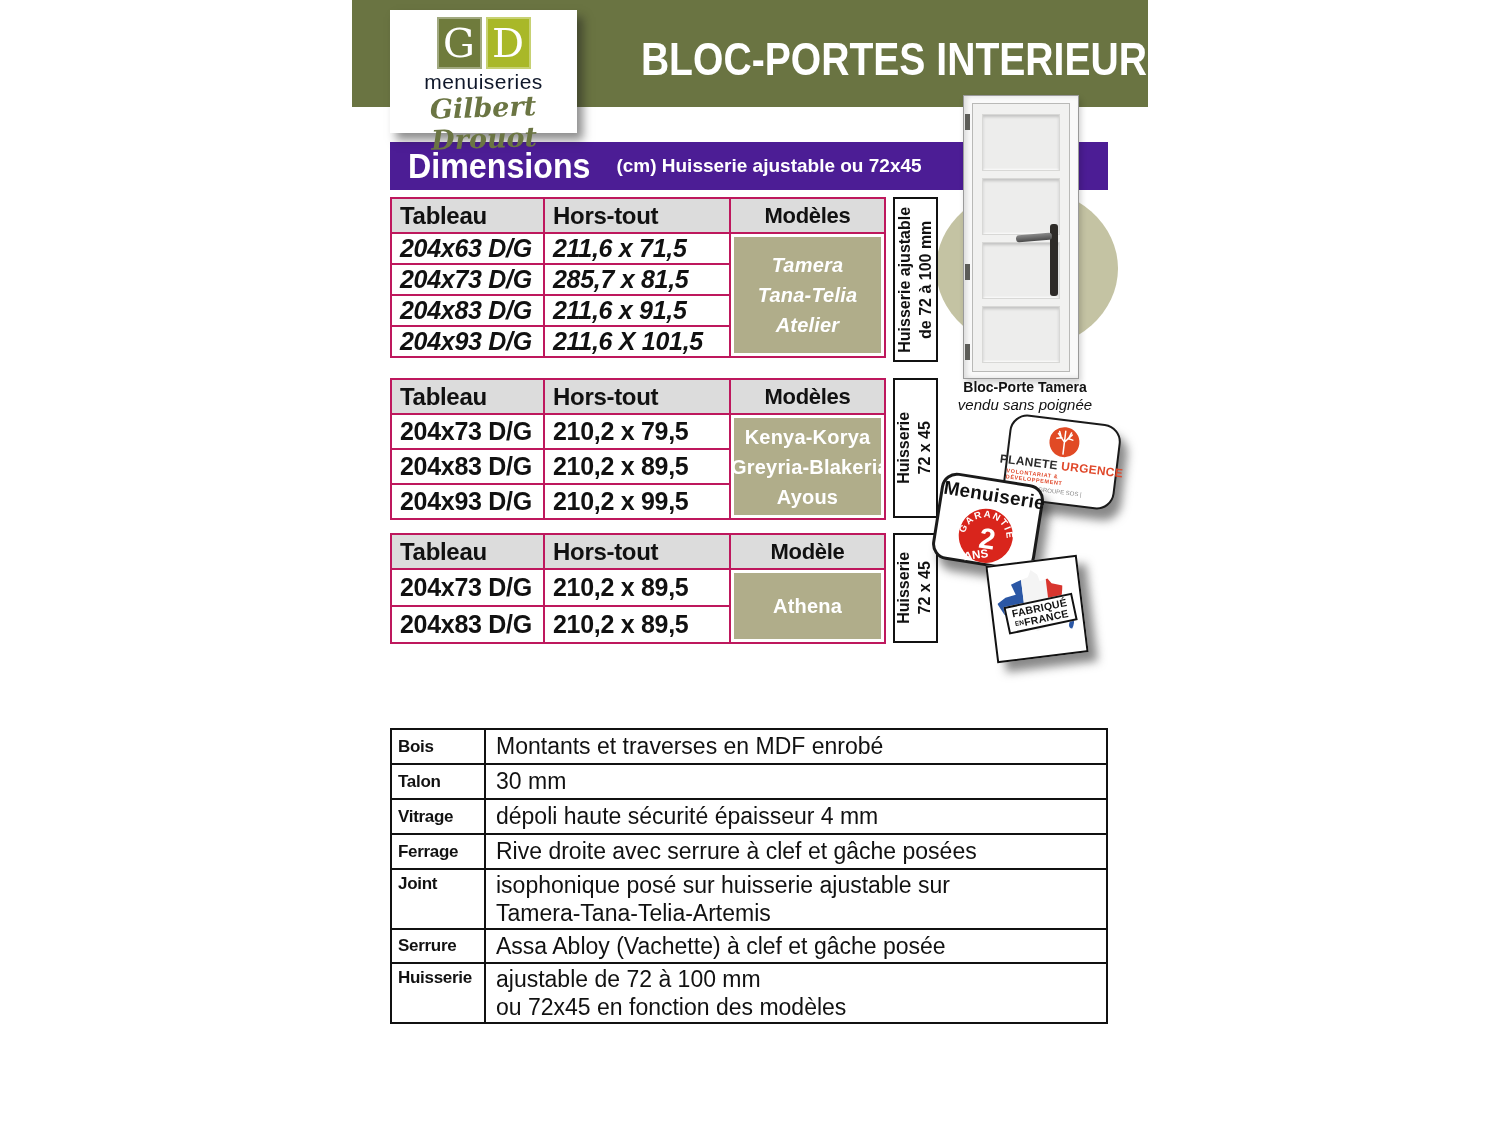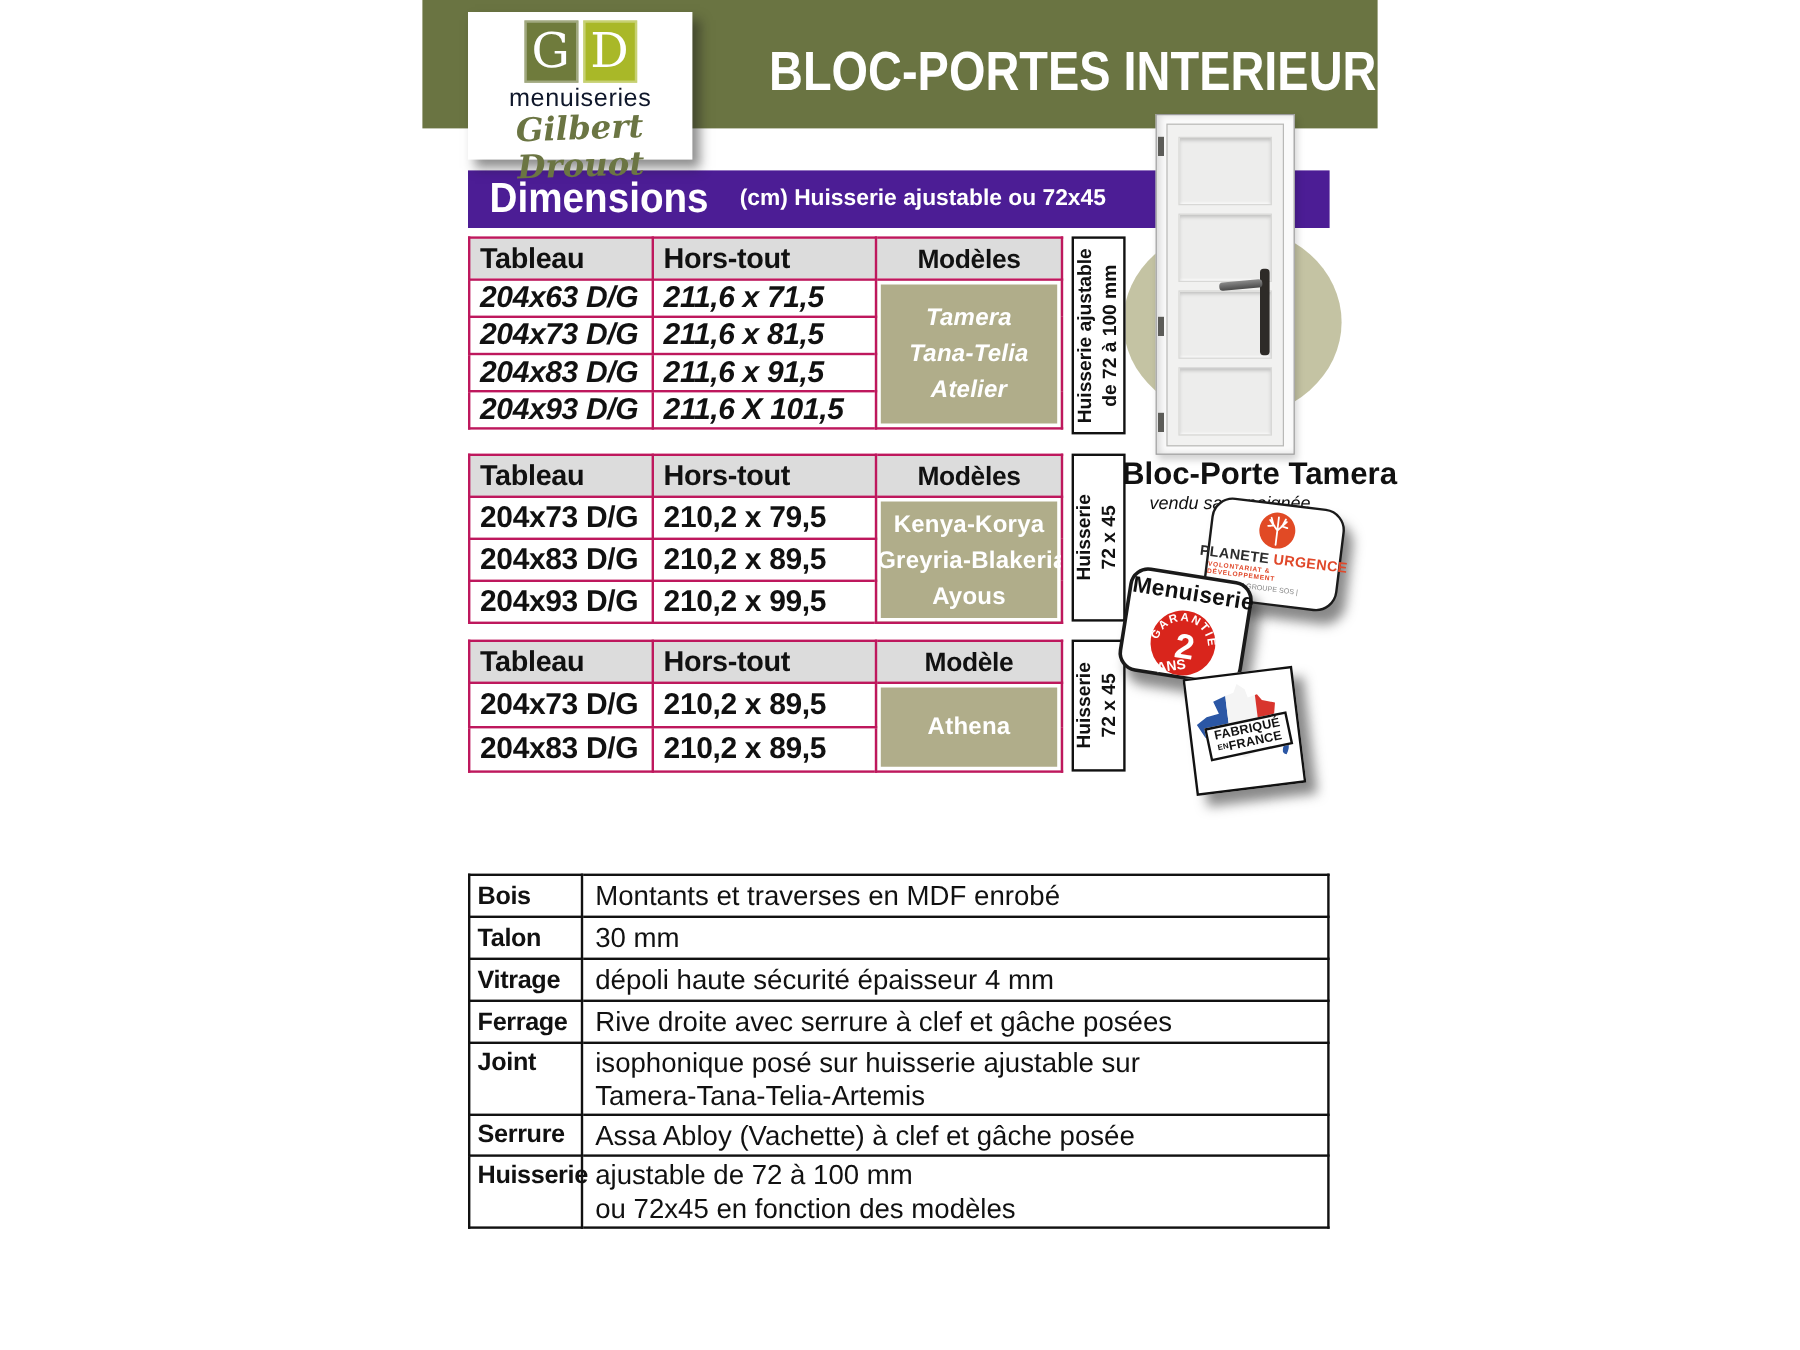--- a/index.html
+++ b/index.html
@@ -56,21 +56,21 @@
              border:1px solid #b9b9b7;}
   .door-panel{position:absolute;left:9px;right:9px;height:57px;background:#ededec;
               border:1px solid #d8d8d6;box-sizing:border-box;
               box-shadow:inset 0 2px 3px rgba(0,0,0,.18), inset 0 -1px 2px rgba(255,255,255,.85);}
   .hinge{position:absolute;left:1px;width:5px;height:16px;background:#5c5c58;}
   .handle-plate{position:absolute;right:11px;top:120px;width:8px;height:72px;background:#2e2b28;
                 border-radius:3px;}
   .handle-lever{position:absolute;right:17px;top:130px;width:36px;height:7px;
                 background:linear-gradient(#8b8b8b,#4a4a4a);border-radius:3px;transform:rotate(-5deg);}
   .door-caption{position:absolute;left:935px;top:379px;width:180px;text-align:center;z-index:2;}
-  .door-caption .cap{font-size:26px;font-weight:bold;color:#111;white-space:nowrap;}
+  .door-caption .cap{font-size:14px;font-weight:bold;color:#111;white-space:nowrap;}
   .door-caption .sub{font-size:15px;font-style:italic;color:#111;margin-top:1px;}
   
   .badge{position:absolute;background:#fff;box-sizing:border-box;z-index:3;
          box-shadow:8px 10px 10px rgba(40,40,40,.55);}
   .badge-planete{left:1006px;top:419px;width:112px;height:86px;border:2px solid #1a1a1a;
                  border-radius:18px;transform:rotate(7deg);display:flex;flex-direction:column;
                  align-items:center;padding-top:5px;}
   .bp-name{font-size:12px;font-weight:bold;letter-spacing:.3px;margin-top:1px;white-space:nowrap;}
   .bp-black{color:#2b2b2b;} .bp-red{color:#E0482A;}
   .bp-tag{font-size:5.5px;font-weight:bold;color:#E0482A;letter-spacing:.6px;margin-top:1px;}
@@ -82,21 +82,21 @@
                 transform:rotate(-7deg);}
   .bf-label{position:absolute;left:12px;top:38px;width:66px;background:#fff;border:2px solid #111;
             text-align:center;transform:rotate(-5deg);padding:1px 0;line-height:1.05;}
   .bf-l1{font-size:10.5px;font-weight:bold;color:#111;letter-spacing:.2px;}
   .bf-l2{font-size:10.5px;font-weight:bold;color:#111;letter-spacing:.2px;}
   .bf-en{font-size:6.5px;vertical-align:2px;}
   
   table.cartable{position:absolute;left:390px;top:728px;border-collapse:collapse;table-layout:fixed;
                  background:#fff;z-index:2;}
   table.cartable td{border:2px solid #111;vertical-align:middle;}
-  td.clabel{font-size:21px;font-weight:bold;padding:0 0 0 6px;letter-spacing:-.3px;vertical-align:middle;}
+  td.clabel{font-size:17px;font-weight:bold;padding:0 0 0 6px;letter-spacing:-.3px;vertical-align:middle;}
   td.cvalue{font-size:23px;font-weight:500;padding:1px 0 1px 10px;white-space:pre-line;line-height:1.22;}
   tr.c35{height:35px;} tr.c58{height:58px;} tr.c34{height:34px;}
 </style>
 </head>
 <body>
 
 <div class="page">
 
   <div class="band-green"></div>
   <div class="main-title">BLOC-PORTES INTERIEURS</div>
@@ -131,21 +131,21 @@
       <td>204x63 D/G</td>
       <td>211,6 x 71,5</td>
       <td class="model" rowspan="4">
         <div class="model-line">Tamera</div>
         <div class="model-line">Tana-Telia</div>
         <div class="model-line">Atelier</div>
       </td>
     </tr>
     <tr class="r33">
       <td>204x73 D/G</td>
-      <td>211,6 x 81,5</td>
+      <td>285,7 x 81,5</td>
     </tr>
     <tr class="r33">
       <td>204x83 D/G</td>
       <td>211,6 x 91,5</td>
     </tr>
     <tr class="r33">
       <td>204x93 D/G</td>
       <td>211,6 X 101,5</td>
     </tr>
   </tbody>

